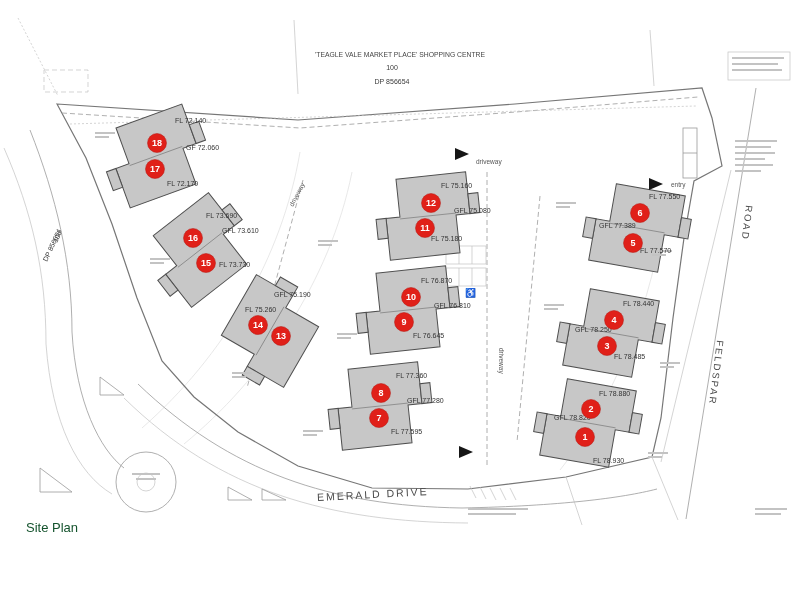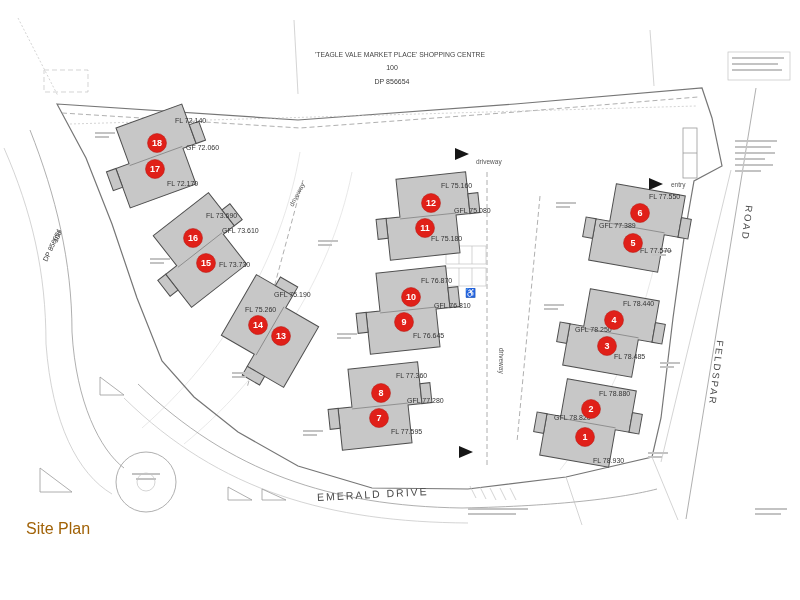--- a/index.html
+++ b/index.html
@@ -18,21 +18,21 @@
   .lvl{font-size:7px;fill:#333;}
   .ann{font-size:6.5px;fill:#555;}
   .small{font-size:7px;fill:#3a3a3a;}
   .centre-label{font-size:6.8px;fill:#444;}
   .roadtext{fill:#4a4a4a;letter-spacing:2px;font-size:10.5px;}
   .roadtext-v{fill:#4a4a4a;letter-spacing:2px;font-size:9.5px;}
   .marker-circle{fill:#e02019;stroke:#b5150f;stroke-width:0.5;}
   .marker-num{font-size:9px;font-weight:bold;fill:#fff;text-anchor:middle;}
   .tri{fill:none;stroke:#9a9a9a;stroke-width:0.8;}
   .bar{fill:#c3c3c3;}
-  .plan-title{position:absolute;left:26px;top:520px;font-size:16px;color:#a16207;}
+  .plan-title{position:absolute;left:26px;top:520px;font-size:13px;color:#14532d;}
   .wheel{font-size:9px;fill:#666;}
 </style>
 </head>
 <body>
 
 <div class="stage">
 
   <svg width="800" height="600" viewBox="0 0 800 600">
 
     <g>

